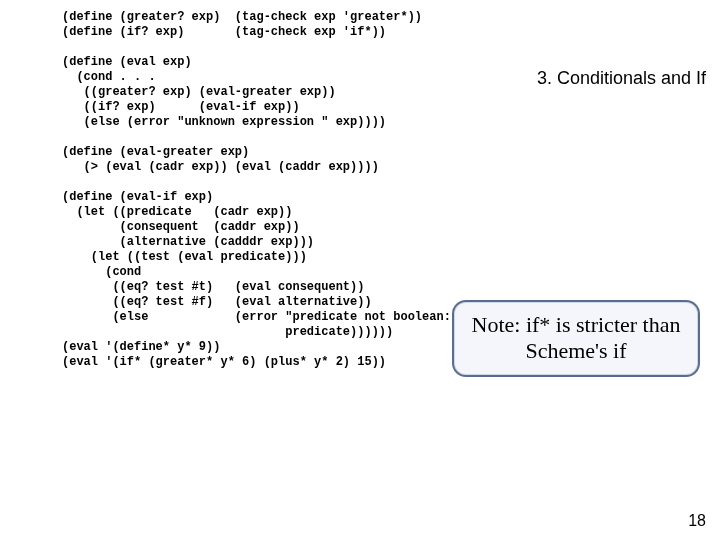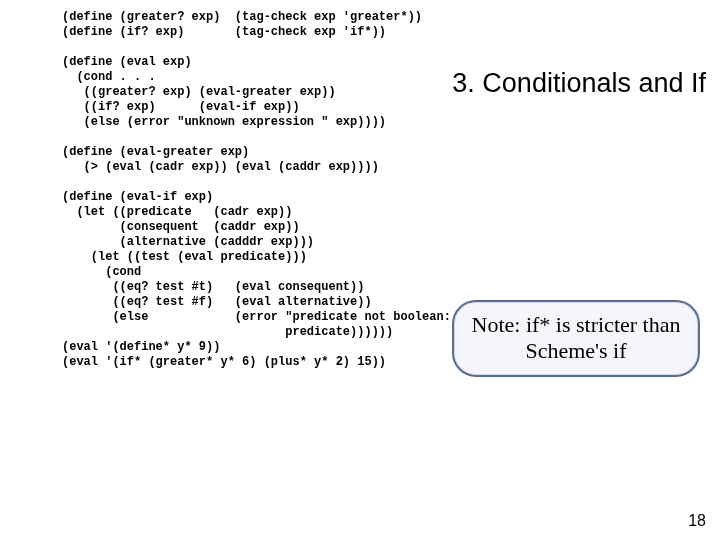--- a/index.html
+++ b/index.html
@@ -18,32 +18,32 @@
     font-size: 12px;
     line-height: 1.25;
     white-space: pre;
     color: #000;
     margin-left: 48px;
   }
   .section-title {
     position: absolute;
     right: 14px;
     top: 68px;
-    font-size: 27px;
+    font-size: 18px;
     font-family: Arial, sans-serif;
     color: #000;
   }
   .note-box {
     position: absolute;
     right: 20px;
     top: 300px;
     width: 220px;
     padding: 10px 12px;
     border: 2px solid #5b6d8f;
-    border-radius: 24px;
+    border-radius: 14px;
     background: #f4f6fb;
     font-family: "Times New Roman", serif;
     font-size: 22px;
     text-align: center;
     line-height: 1.2;
     box-shadow: 0 0 0 1px #cfd6e4 inset;
   }
   .page-num {
     position: absolute;
     right: 14px;

